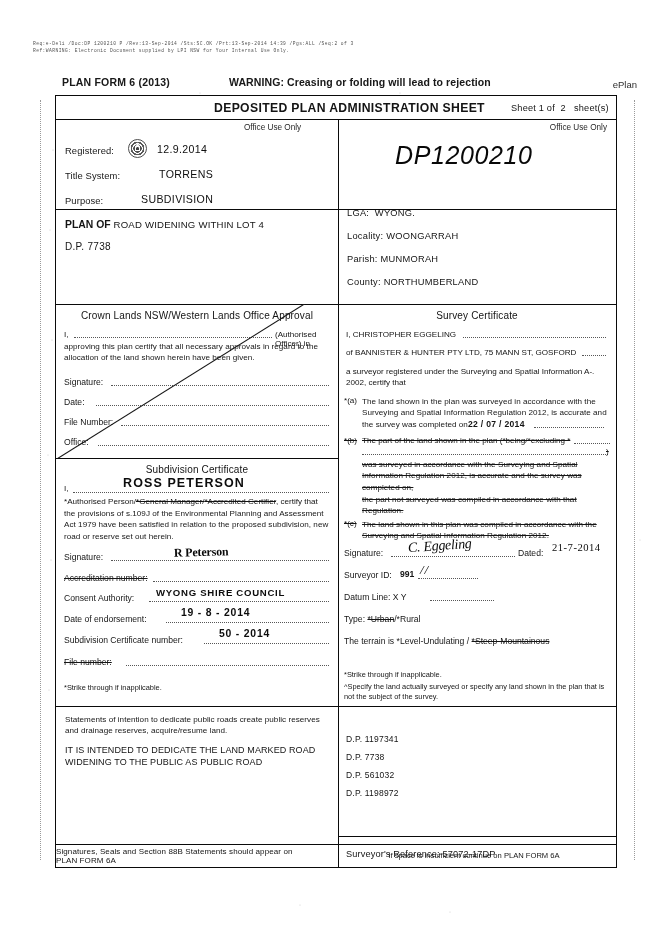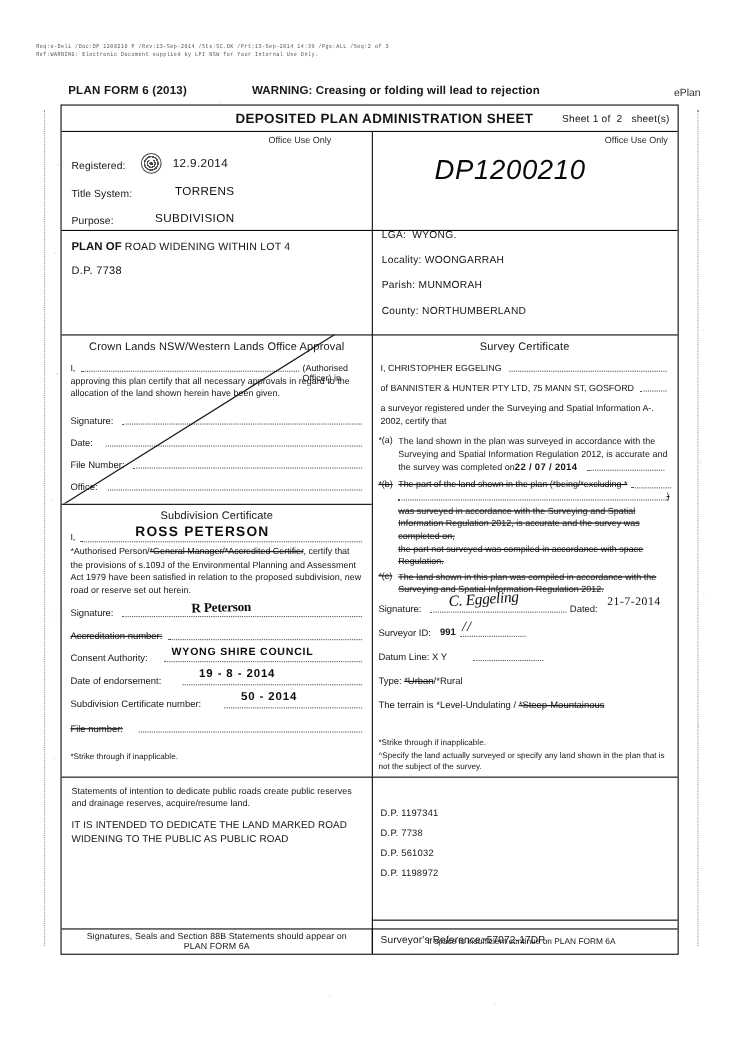--- a/index.html
+++ b/index.html
@@ -69,21 +69,21 @@
     color:#101010;letter-spacing:.4px;
   }
   .print{
     font-family:"Liberation Sans",sans-serif;font-weight:700;
     letter-spacing:1.1px;color:#131313;
   }
   .diag{
     position:absolute;left:0;top:0;width:100%;height:100%;pointer-events:none;
   }
   .small{font-size:7.4px;line-height:10px;color:#222;}
-  .footerbar{font-size:8px;letter-spacing:.1px;text-align:center;}
+  .footerbar{font-size:8px;letter-spacing:.1px;}
   .specks{position:absolute;inset:0;pointer-events:none;opacity:.5;}
 </style>
 </head>
 <body>
 
 <div class="page">
 
   <div class="audit"><span>Req:e-Deli /Doc:DP 1200210 P /Rev:13-Sep-2014 /Sts:SC.OK /Prt:13-Sep-2014 14:39 /Pgs:ALL /Seq:2 of 3</span>
 <span>Ref:WARNING: Electronic Document supplied by LPI NSW for Your Internal Use Only.</span></div>
 
@@ -239,21 +239,21 @@
       <div class="body" style="position:absolute;left:24px;top:92px;width:248px">The land shown in the plan was surveyed in accordance with the Surveying and Spatial Information Regulation 2012, is accurate and the survey was completed on</div>
       <div style="position:absolute;left:130px;top:115px;font-size:8.6px;font-weight:700;letter-spacing:.3px">22 / 07 / 2014</div>
       <div class="fline" style="left:196px;top:123px;width:70px"></div>
 
       <div class="strike" style="position:absolute;left:6px;top:132px;font-size:8.1px">*(b)</div>
       <div class="strike" style="position:absolute;left:24px;top:132px;font-size:8.1px">The part of the land shown in the plan (*being/*excluding *</div>
       <div class="fline" style="left:236px;top:139px;width:36px"></div>
       <div class="fline" style="left:24px;top:150px;width:246px"></div>
       <div class="strike" style="position:absolute;left:268px;top:143px;font-size:8.1px">)</div>
       <div class="body strike" style="position:absolute;left:24px;top:155px;width:248px">was surveyed in accordance with the Surveying and Spatial Information Regulation 2012, is accurate and the survey was completed on,</div>
-      <div class="body strike" style="position:absolute;left:24px;top:190px;width:248px">the part not surveyed was compiled in accordance with space Regulation.</div>
+      <div class="body strike" style="position:absolute;left:24px;top:190px;width:248px">the part not surveyed was compiled in accordance with that Regulation.</div>
 
       <div class="strike" style="position:absolute;left:6px;top:215px;font-size:8.1px">*(c)</div>
       <div class="body strike" style="position:absolute;left:24px;top:215px;width:248px">The land shown in this plan was compiled in accordance with the Surveying and Spatial Information Regulation 2012.</div>
 
       <div class="fieldline" style="left:6px;top:244px">Signature:</div>
       <div class="fline" style="left:53px;top:252px;width:124px"></div>
       <div class="hand" style="position:absolute;left:70px;top:234px;font-size:14px;letter-spacing:-.3px;transform:rotate(-4deg)">C. Eggeling</div>
       <div class="fieldline" style="left:180px;top:244px">Dated:</div>
       <div class="print" style="position:absolute;left:214px;top:238px;font-size:10.6px;letter-spacing:.5px;font-weight:400;font-family:'Liberation Serif',serif">21-7-2014</div>
 

